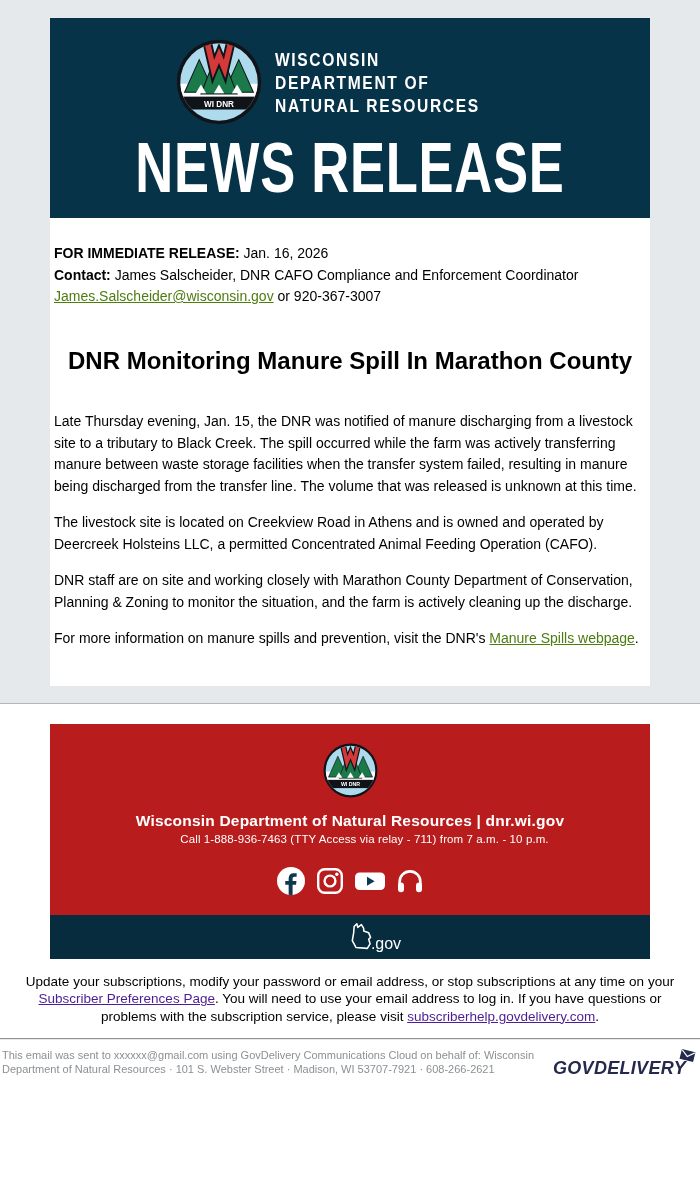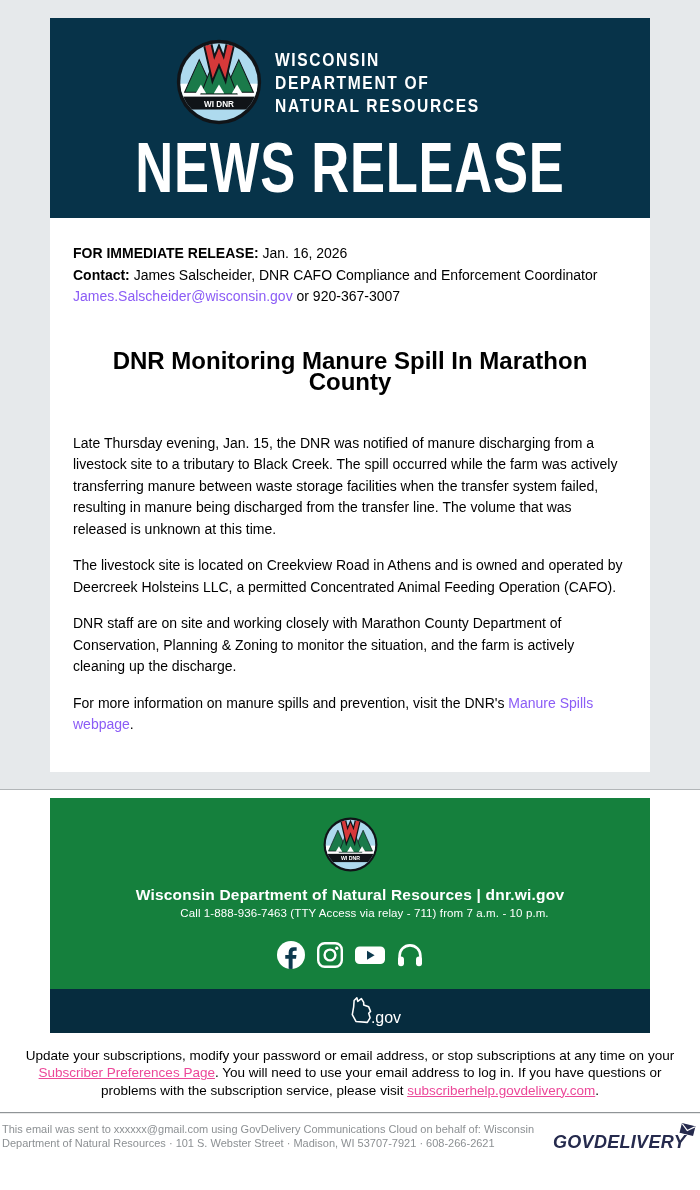--- a/index.html
+++ b/index.html
@@ -24,49 +24,49 @@
     letter-spacing: 2px; transform: scaleX(0.82); transform-origin: left center;
     white-space: nowrap;
   }
   .banner {
     color: #fff; font-weight: bold; font-size: 71px; line-height: 1;
     letter-spacing: 1px; text-align: center; white-space: nowrap;
     transform: scaleX(0.74); transform-origin: center; margin-top: 7px;
   }
 
   
-  .body-card { background: #ffffff; padding: 25px 23px 36px; color: #000; font-size: 14px; line-height: 21.5px; }
+  .body-card { background: #ffffff; padding: 25px 4px 36px; color: #000; font-size: 14px; line-height: 21.5px; }
   .release-info { width: 525px; }
   .release-info b { font-weight: bold; }
-  .link-muted { color: #8b5cf6; cursor: pointer; }
+  .link-muted { color: #4d7c0f; text-decoration: underline; cursor: pointer; }
   .body-title { text-align: center; font-weight: bold; font-size: 24px; margin: 42px 0 40px; }
   .body-card p.para { margin: 0 0 15px; }
   .body-card p.para:last-child { margin-bottom: 0; }
 
   
   .mid-divider { border-top: 1px solid #b2b6b8; height: 9px; background: #fff; }
 
   
   .lower-section { background: #ffffff; }
-  .footer-card { background: #15803d; width: 600px; margin: 0 auto; text-align: center; padding-top: 19px; }
+  .footer-card { background: #b91c1c; width: 600px; margin: 12px auto; text-align: center; padding-top: 19px; }
   .footer-logo-svg { width: 55px; height: 55px; display: inline-block; }
   .footer-org { color: #fff; font-weight: bold; font-size: 15.5px; margin-top: 10px; letter-spacing: 0.2px; }
   .footer-call { color: #fff; font-size: 11.5px; margin-top: 3px; letter-spacing: 0.1px; padding-left: 29px; }
   .social-row { display: flex; justify-content: center; align-items: center; gap: 9px; margin-top: 21px; padding-bottom: 19px; }
   .social-icon { display: block; cursor: pointer; }
   .gov-band { background: #062c3e; height: 44px; display: flex; align-items: flex-end; justify-content: center; padding-bottom: 7px; cursor: pointer; padding-left: 46px; }
   .gov-shape { width: 31px; height: 31px; display: block; }
   .gov-label { color: #fff; font-size: 16px; line-height: 16px; margin-left: -5px; }
 
   
   .subscription {
     width: 656px; margin: 14px auto 0; text-align: center;
     font-size: 13.5px; line-height: 17.5px; color: #000;
   }
-  .sub-link { color: #ec4899; text-decoration: underline; cursor: pointer; }
+  .sub-link { color: #4c1d95; text-decoration: underline; cursor: pointer; }
 
   
   .bottom-divider { border: none; border-top: 1px solid #8f9497; border-bottom: 1px solid #e8e8e8; margin: 13px 0 0; }
   .email-footer { display: flex; justify-content: space-between; align-items: flex-start; padding: 9px 6px 12px 2px; }
   .email-footer-text { color: #8c9093; font-size: 11px; line-height: 13.5px; width: 585px; }
   .gd-logo { position: relative; margin-top: 9px; margin-right: 8px; white-space: nowrap; cursor: pointer; }
   .gd-text { color: #252a4d; font-style: italic; font-weight: bold; font-size: 18px; letter-spacing: 0.3px; }
   .gd-envelope { position: absolute; top: -8px; right: -9px; transform: rotate(14deg); }
 </style>
 </head>

